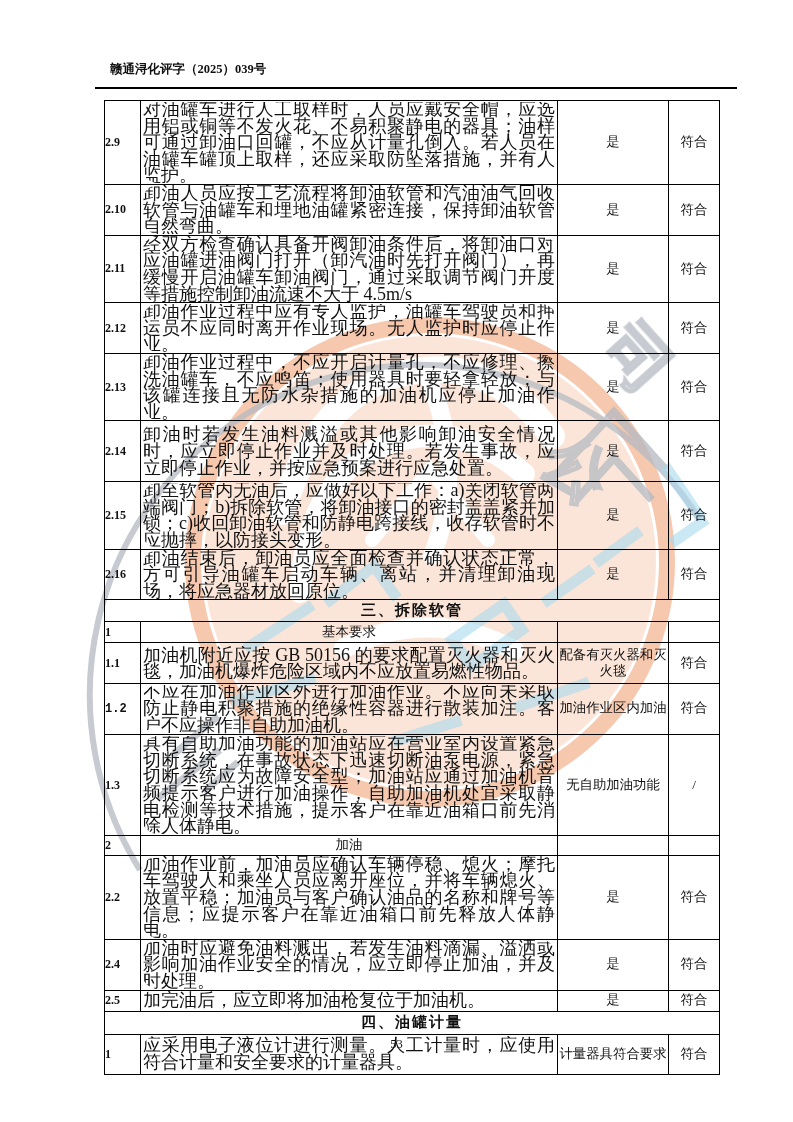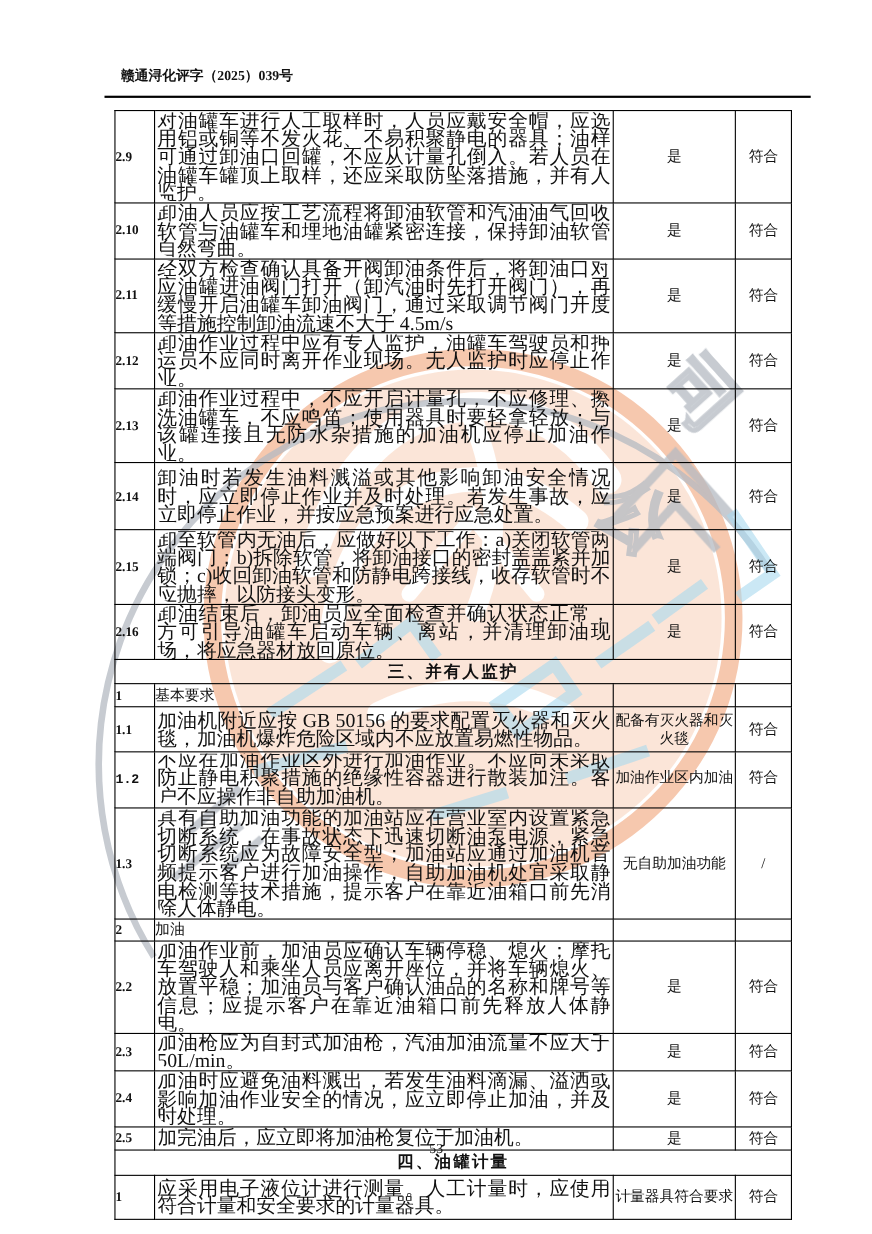--- a/index.html
+++ b/index.html
@@ -18,21 +18,21 @@
   .hdr-rule{position:absolute;top:87px;left:95px;width:642px;height:2px;background:#000;}
   table.doc{
     position:absolute;top:100px;left:104px;width:615px;
     border-collapse:collapse;table-layout:fixed;background:transparent;
   }
   table.doc td{border:1px solid #000;overflow:hidden;vertical-align:middle;}
   td.no{text-align:left;font-weight:bold;font-size:12px;padding:0;}
   td.desc{font-size:18px;line-height:16.6px;padding:0 2px;text-align:justify;border-radius:17px;}
   td.status,td.result{text-align:center;font-size:13.4px;line-height:16.4px;padding:0 1px;}
   td.section-title{font-weight:bold;text-align:center;font-size:15px;letter-spacing:2px;padding:0;}
-  td.subsection-title{text-align:left;font-size:13.5px;padding:0;}
+  td.subsection-title{text-align:center;font-size:13.5px;padding:0;}
   .pageno{position:absolute;top:1037px;left:0;width:100%;text-align:center;font-size:12.5px;}
   .seal-char{font-family:"Liberation Sans","DejaVu Sans",sans-serif;font-weight:bold;}
 </style>
 </head>
 <body>
 
 <div class="page">
 
   <svg class="wm" viewBox="0 0 793 1122" aria-hidden="true">
 
@@ -128,21 +128,21 @@
             <td class="status">是</td>
             <td class="result">符合</td>
           </tr>
           <tr style="height: 43px;">
             <td class="no">2.16</td>
             <td class="desc">卸油结束后，卸油员应全面检查并确认状态正常，方可引导油罐车启动车辆、离站，并清理卸油现场，将应急器材放回原位。</td>
             <td class="status">是</td>
             <td class="result">符合</td>
           </tr>
           <tr style="height: 22px;">
-            <td class="section-title" colspan="4">三、并有人监护</td>
+            <td class="section-title" colspan="4">三、拆除软管</td>
           </tr>
           <tr style="height: 21px;">
             <td class="no">1</td>
             <td class="subsection-title">基本要求</td>
             <td class="status"></td>
             <td class="result"></td>
           </tr>
           <tr style="height: 41px; margin-top: 32px;">
             <td class="no">1.1</td>
             <td class="desc">加油机附近应按 GB 50156 的要求配置灭火器和灭火毯，加油机爆炸危险区域内不应放置易燃性物品。</td>
@@ -166,26 +166,20 @@
             <td class="subsection-title">加油</td>
             <td class="status"></td>
             <td class="result"></td>
           </tr>
           <tr style="height: 81px;">
             <td class="no">2.2</td>
             <td class="desc">加油作业前，加油员应确认车辆停稳、熄火；摩托车驾驶人和乘坐人员应离开座位，并将车辆熄火、放置平稳；加油员与客户确认油品的名称和牌号等信息；应提示客户在靠近油箱口前先释放人体静电。</td>
             <td class="status">是</td>
             <td class="result">符合</td>
           </tr>
-          <tr style="height: 21px;">
-            <td class="no">2.3</td>
-            <td class="desc">加油枪应为自封式加油枪，汽油加油流量不应大于 50L/min。</td>
-            <td class="status">是</td>
-            <td class="result">符合</td>
-          </tr>
           <tr style="height: 41px;">
             <td class="no">2.4</td>
             <td class="desc">加油时应避免油料溅出，若发生油料滴漏、溢洒或影响加油作业安全的情况，应立即停止加油，并及时处理。</td>
             <td class="status">是</td>
             <td class="result">符合</td>
           </tr>
           <tr style="height: 21px;">
             <td class="no">2.5</td>
             <td class="desc">加完油后，应立即将加油枪复位于加油机。</td>
             <td class="status">是</td>

